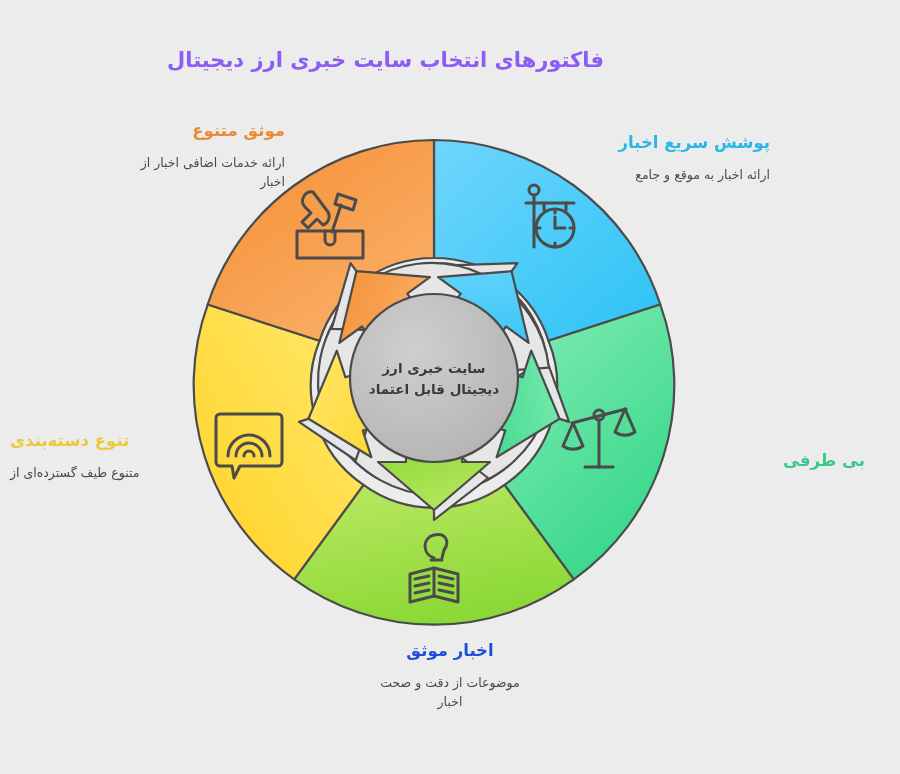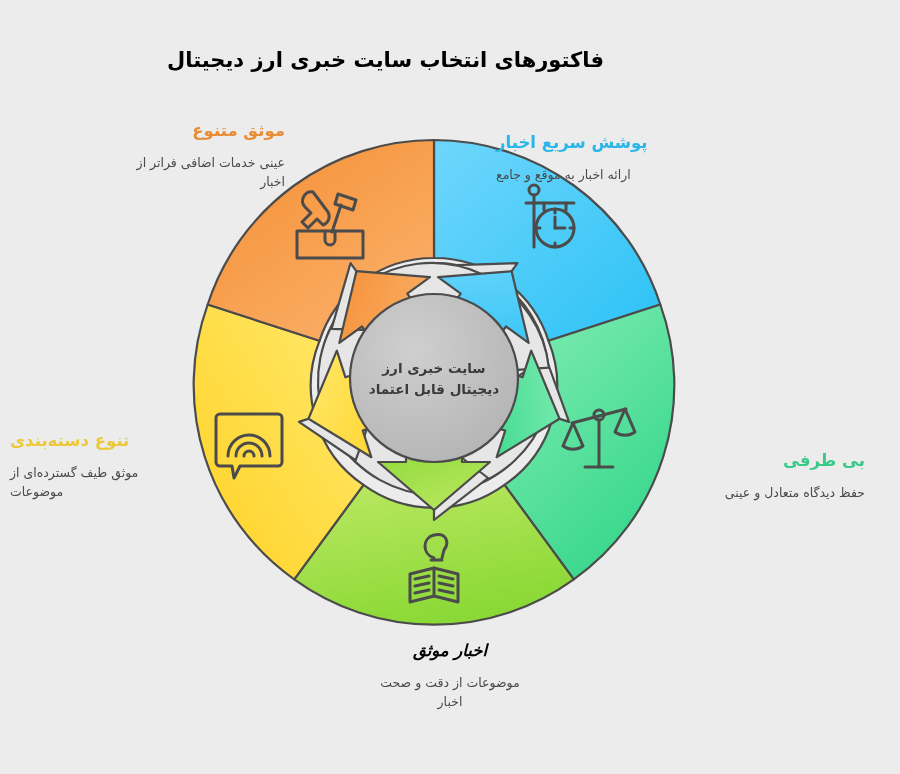--- a/index.html
+++ b/index.html
@@ -16,21 +16,21 @@
   }
 
   #page-title {
     position: absolute;
     top: 48px;
     left: 0;
     width: 771px;
     text-align: center;
     font-size: 21px;
     font-weight: bold;
-    color: #000000;
+    color: #8b5cf6;
     direction: rtl;
     letter-spacing: 0;
   }
 
   #wheel-wrap {
     position: absolute;
     left: 184px;
     top: 128px;
     width: 500px;
     height: 500px;
@@ -50,21 +50,21 @@
   }
   .label-desc {
     font-size: 12.5px;
     color: #4a4a4a;
     margin: 0;
     font-weight: normal;
   }
 
   
   #label-0 { 
-    top: 130px; right: 144px; width: 260px; text-align: left;
+    top: 130px; right: 130px; width: 260px; text-align: right;
   }
   #label-1 { 
     top: 412px; right: 35px; width: 235px; text-align: right; margin-top: 36px;
   }
   #label-2 { 
     top: 638px; left: 0; width: 900px; text-align: center;
   }
   #label-3 { 
     top: 428px; left: 10px; width: 205px; text-align: left;
   }
@@ -250,32 +250,30 @@
 </svg>
 </div>
 
 <div class="label-block" id="label-0">
   <div class="label-title" style="color: rgb(41, 182, 232);">پوشش سریع اخبار</div>
   <div class="label-desc">ارائه اخبار به موقع و جامع</div>
 </div>
 
 <div class="label-block" id="label-1">
   <div class="label-title" style="color: rgb(59, 201, 138);">بی طرفی</div>
-  <div class="label-desc">حفظ دیدگاه متعادل و عینی</div>
 </div>
 
 <div class="label-block" id="label-2">
-  <div class="label-title" style="color: #000000; font-style: italic;">اخبار موثق</div>
+  <div class="label-title" style="color: #1d4ed8;">اخبار موثق</div>
   <div class="label-desc">موضوعات از دقت و صحت</div>
   <div class="label-desc">اخبار</div>
 </div>
 
 <div class="label-block" id="label-3">
   <div class="label-title" style="color: rgb(236, 201, 58);">تنوع دسته‌بندی</div>
-  <div class="label-desc">موثق طیف گسترده‌ای از</div>
-  <div class="label-desc">موضوعات</div>
+  <div class="label-desc">متنوع طیف گسترده‌ای از</div>
 </div>
 
 <div class="label-block" id="label-4">
   <div class="label-title" style="color: rgb(233, 140, 52);">موثق متنوع</div>
-  <div class="label-desc">عینی خدمات اضافی فراتر از</div>
+  <div class="label-desc">ارائه خدمات اضافی اخبار از</div>
   <div class="label-desc">اخبار</div>
 </div>
 
 </body></html>

